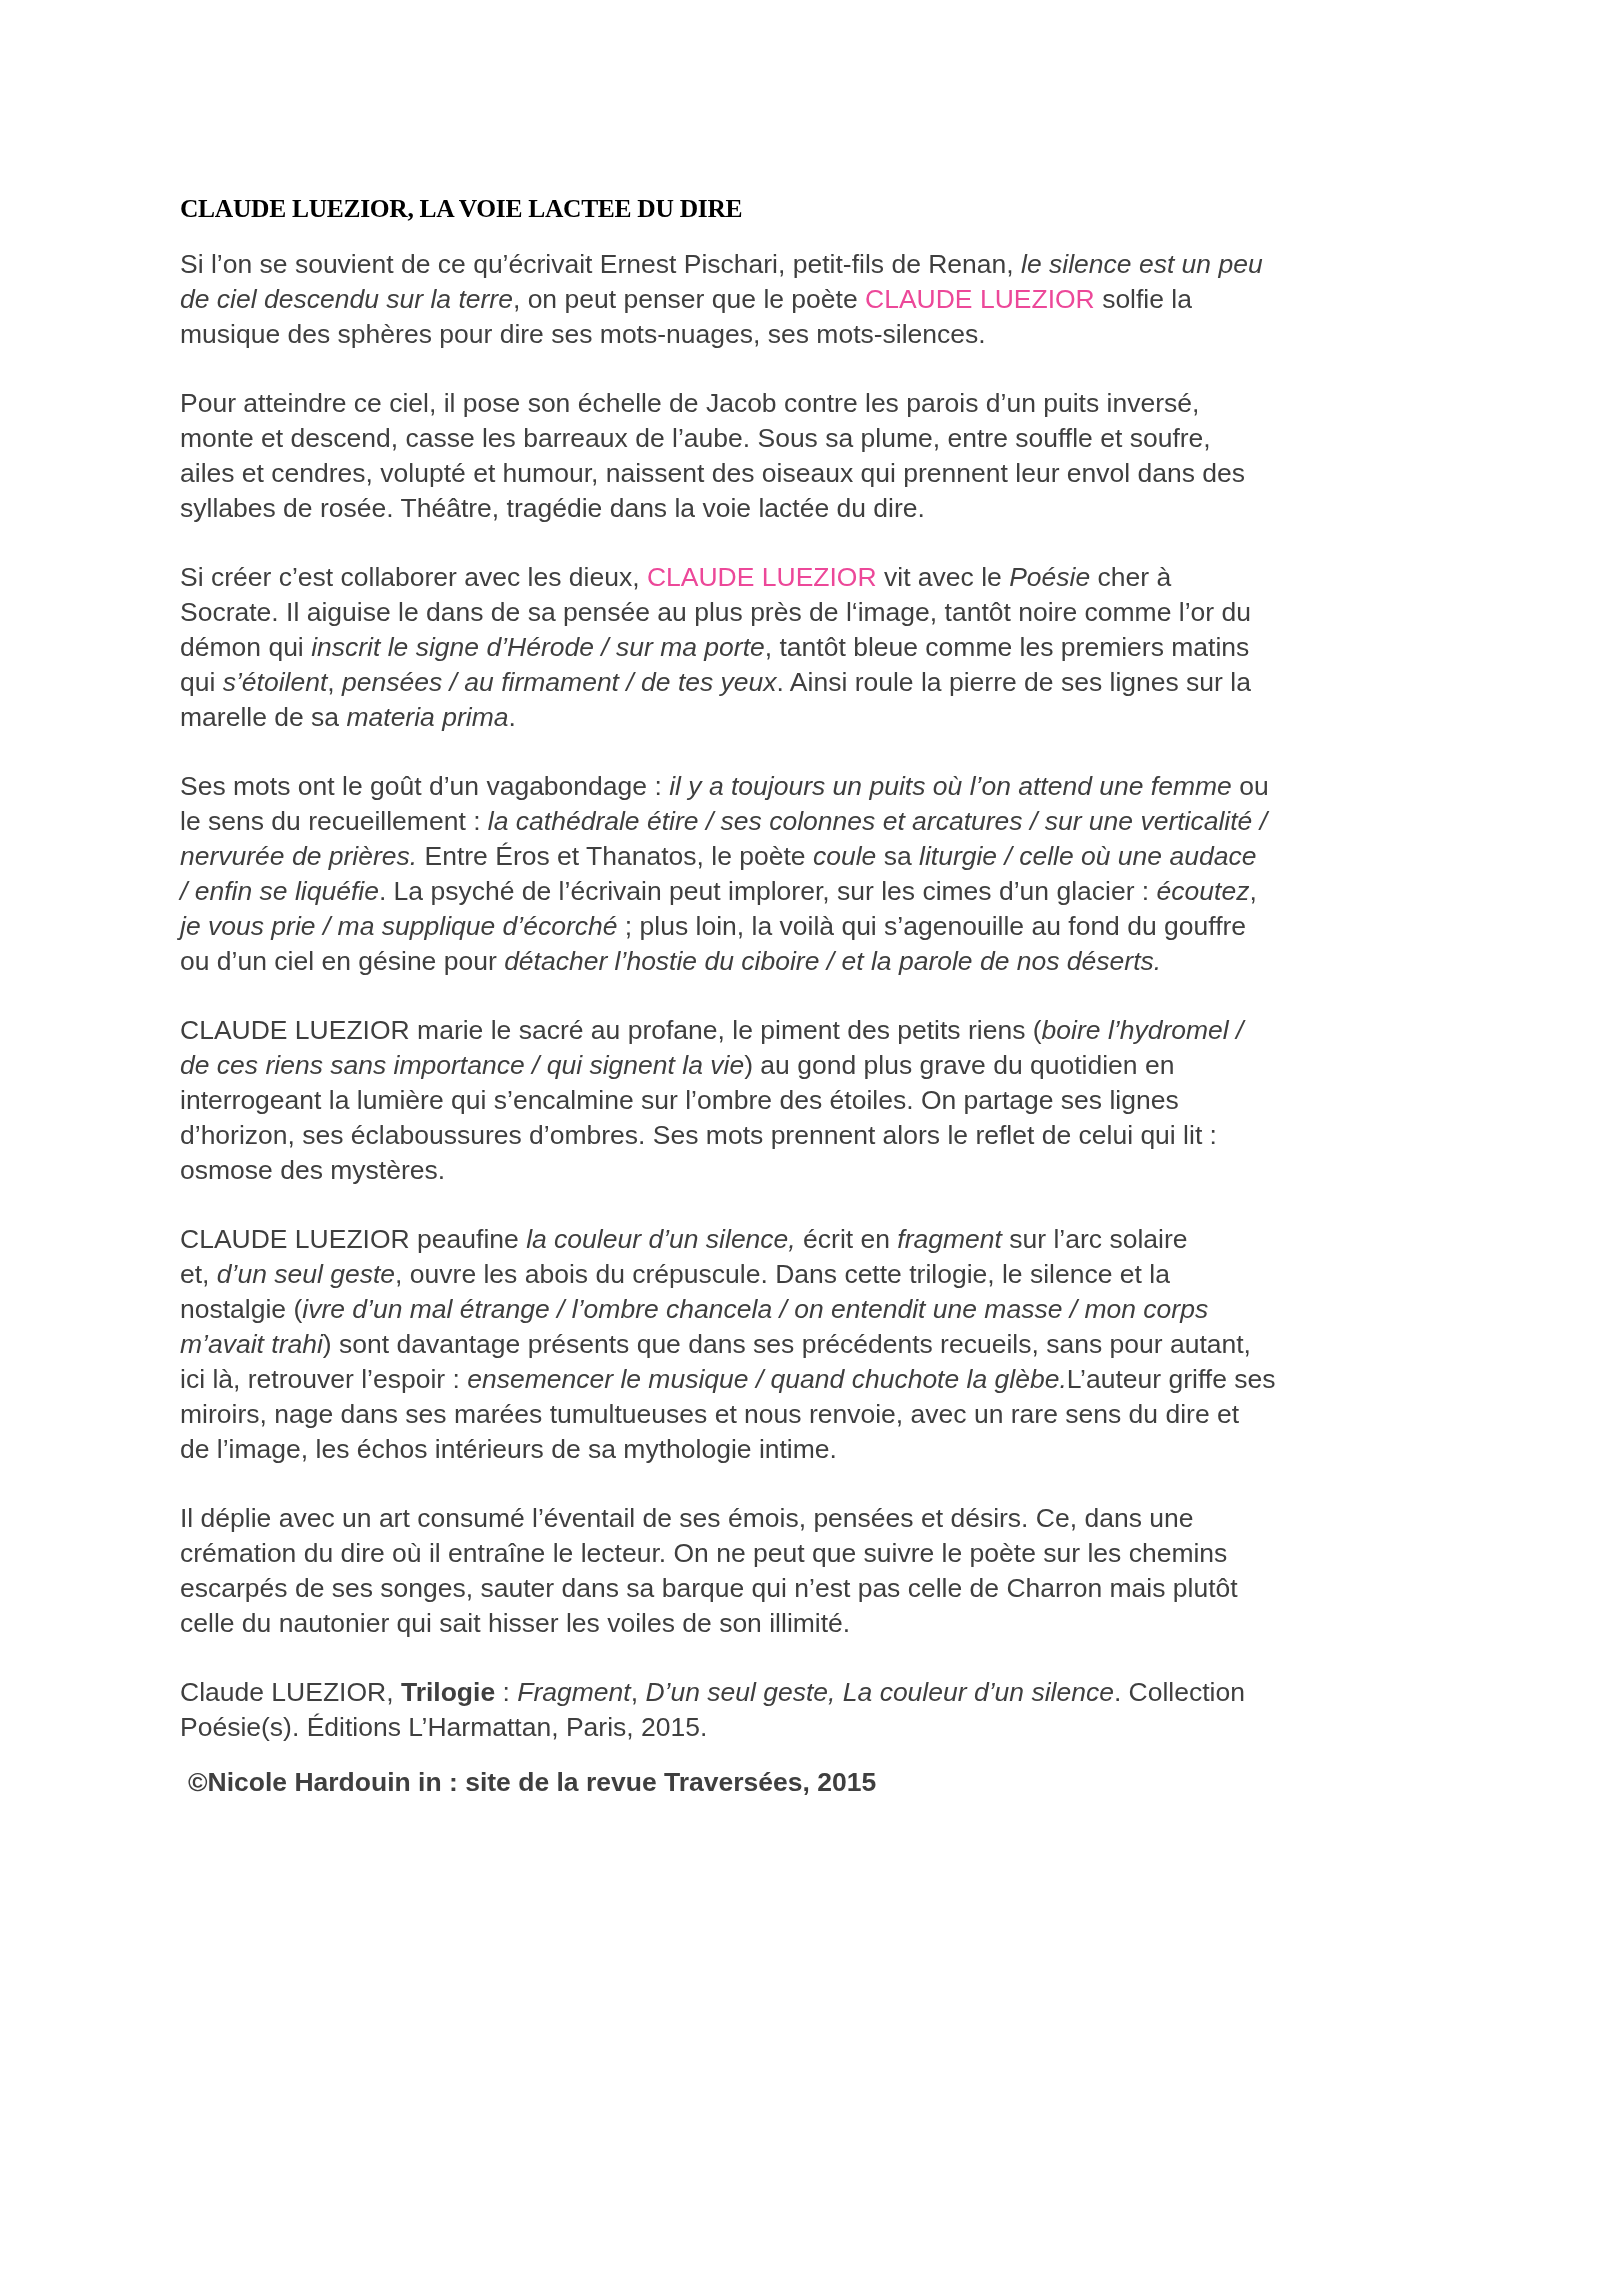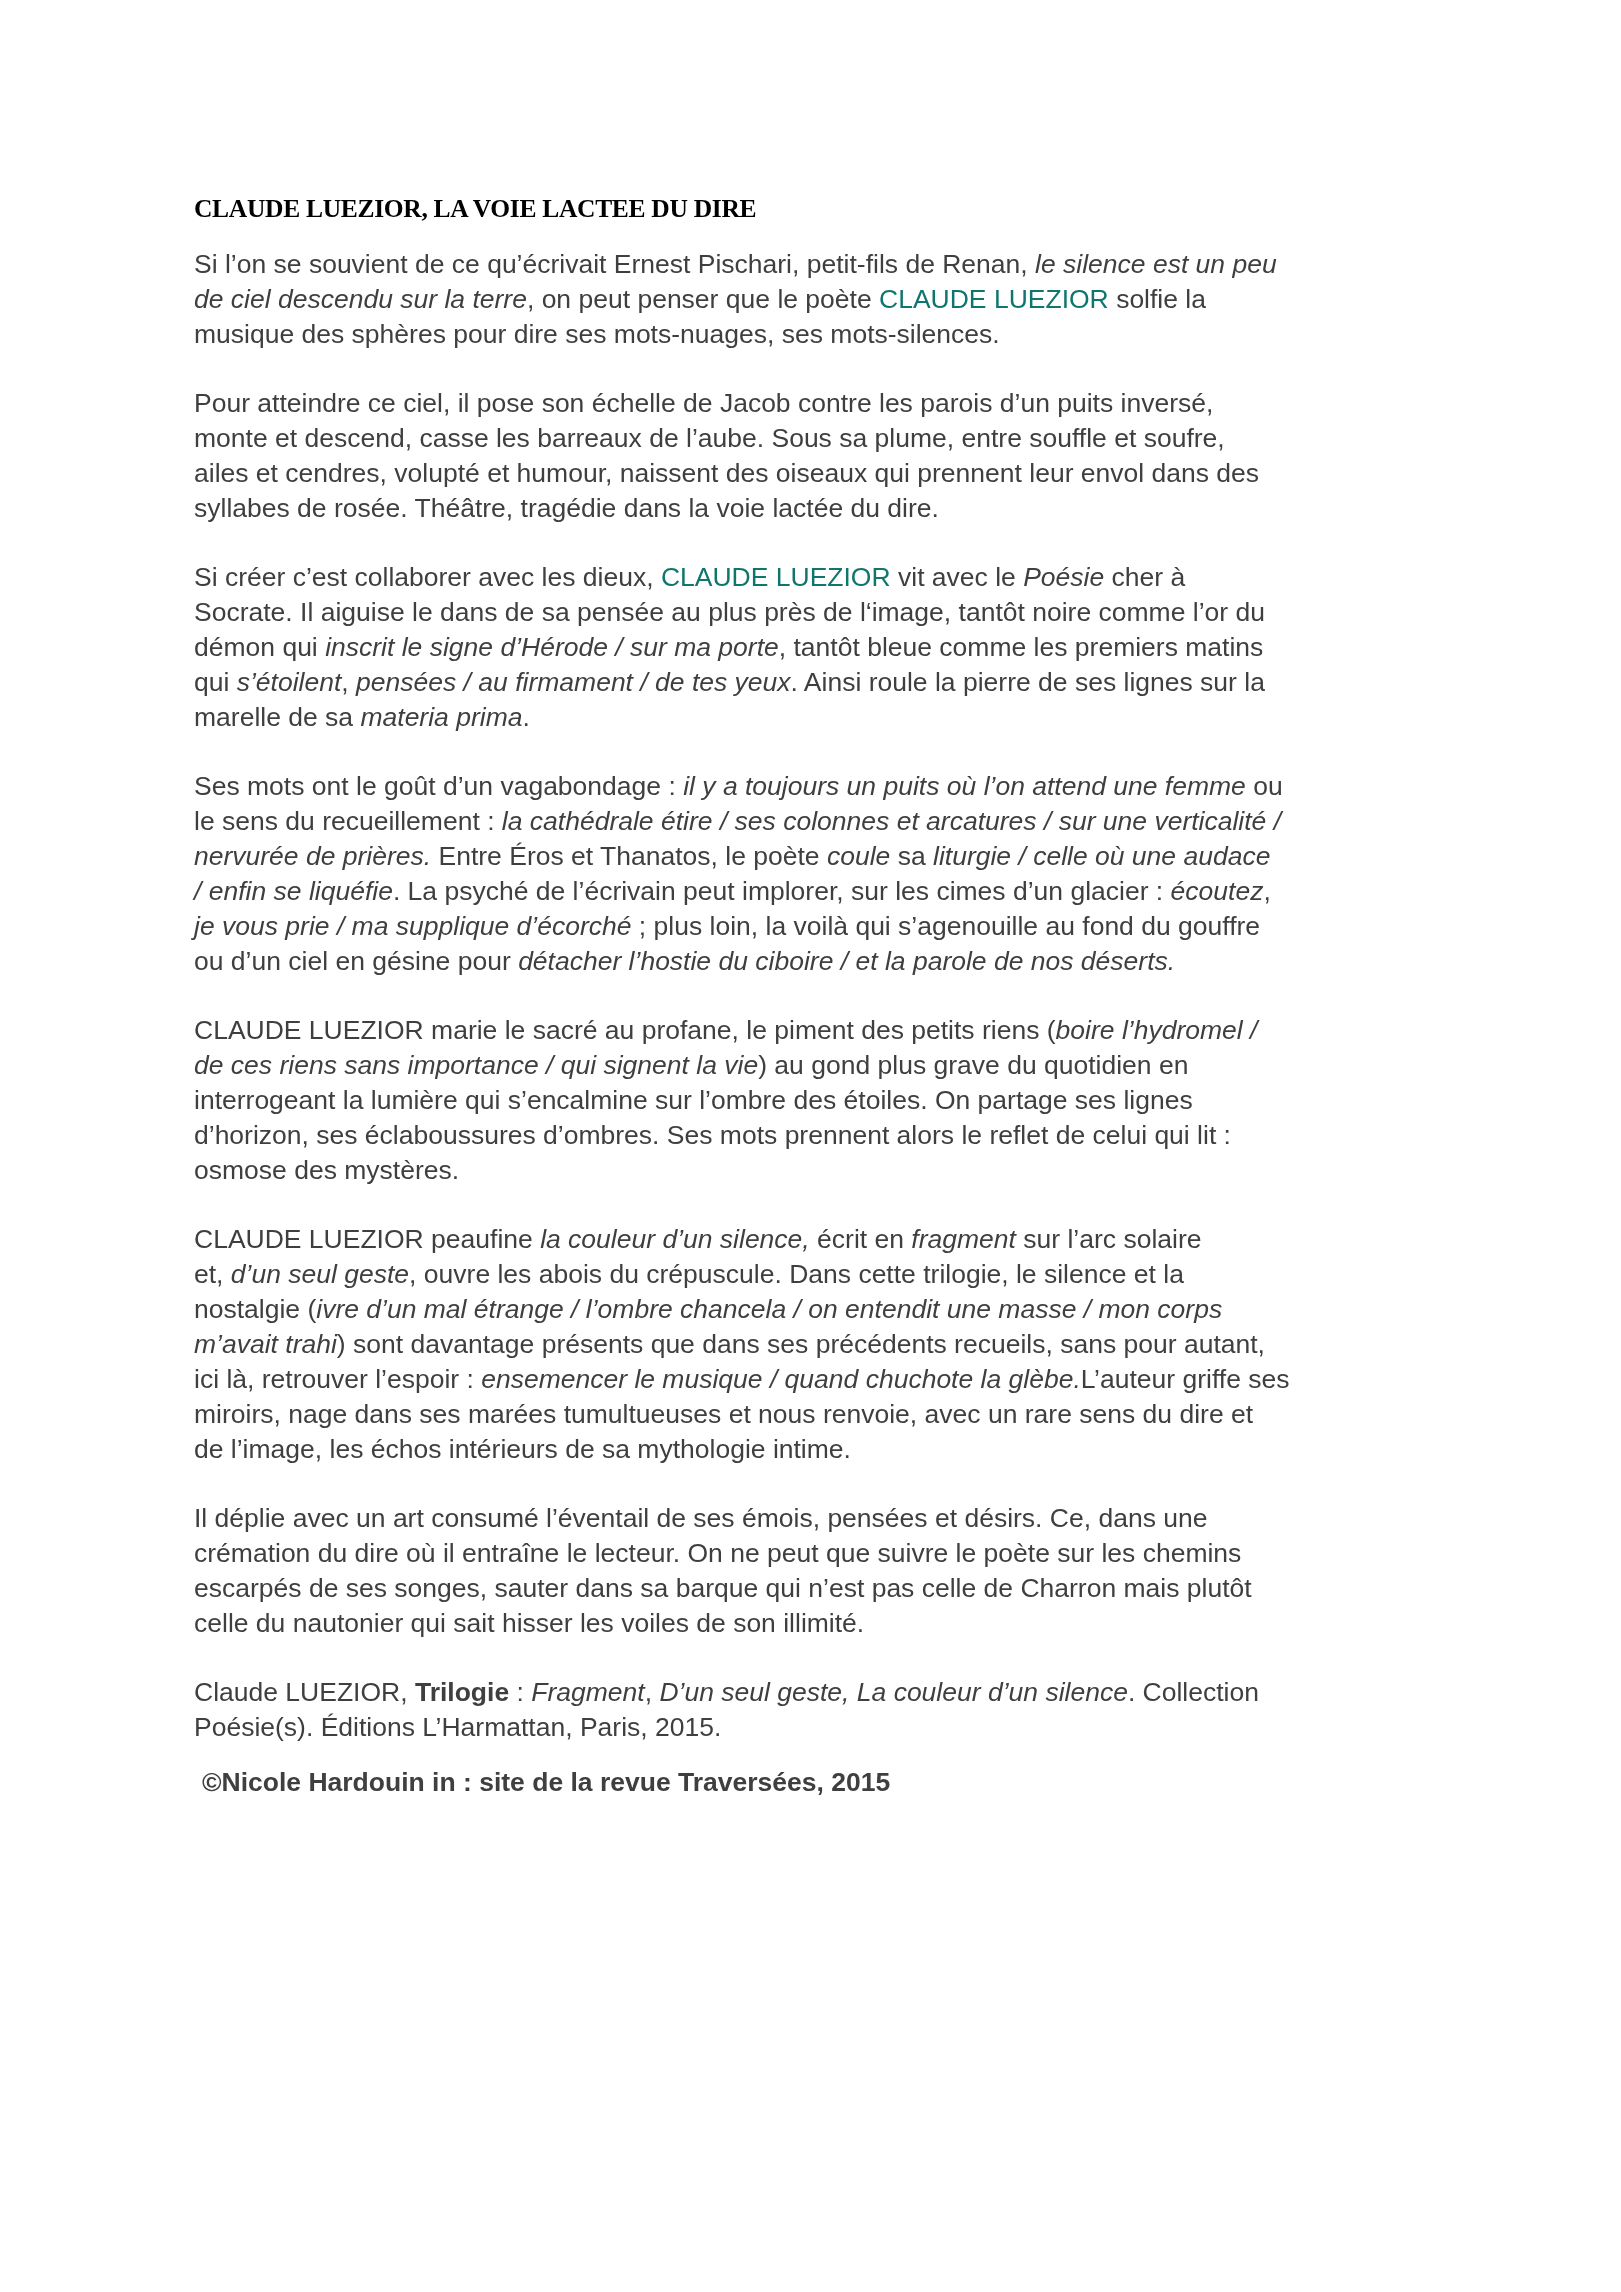--- a/index.html
+++ b/index.html
@@ -8,21 +8,21 @@
     background: #ffffff;
   }
   body {
     width: 1621px;
     height: 2293px;
     position: relative;
     overflow: hidden;
   }
   .page {
     position: absolute;
-    left: 194px;
+    left: 180px;
     top: 192px;
     width: 1245px;
   }
   .title {
     font-family: "Liberation Serif", "DejaVu Serif", serif;
     font-weight: bold;
     font-size: 25.5px;
     color: #000000;
     margin: 0 0 21.6px 0;
     letter-spacing: -0.3px;
@@ -34,21 +34,21 @@
     line-height: 35px;
     color: #3f3f3f;
     margin: 18px 0 34px 0;
   }
   .line {
     display: block;
     white-space: nowrap;
   }
   .i { font-style: italic; }
   .b { font-weight: bold; text-align: center; }
-  .accent { color: #0f766e; }
+  .accent { color: #ec4899; }
   .credit {
     font-family: "Liberation Sans", "DejaVu Sans", sans-serif;
     font-size: 26.5px;
     line-height: 34px;
     font-weight: bold;
     color: #3f3f3f;
     margin: -13.7px 0 0 8px;
   }
 </style>
 </head>

